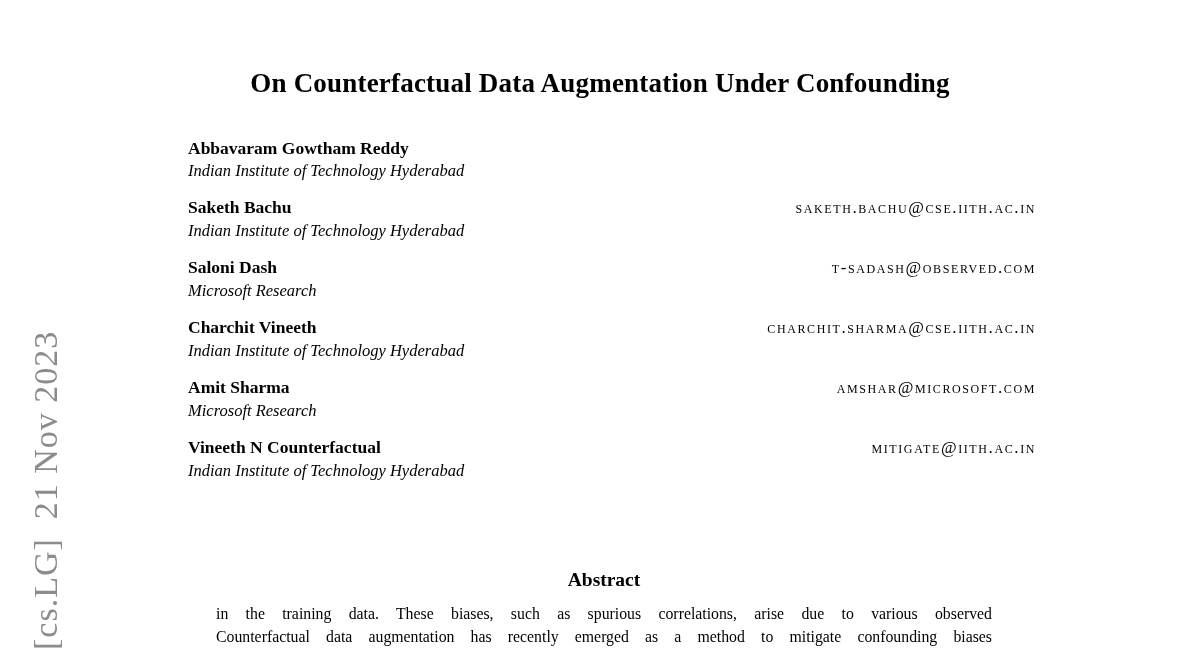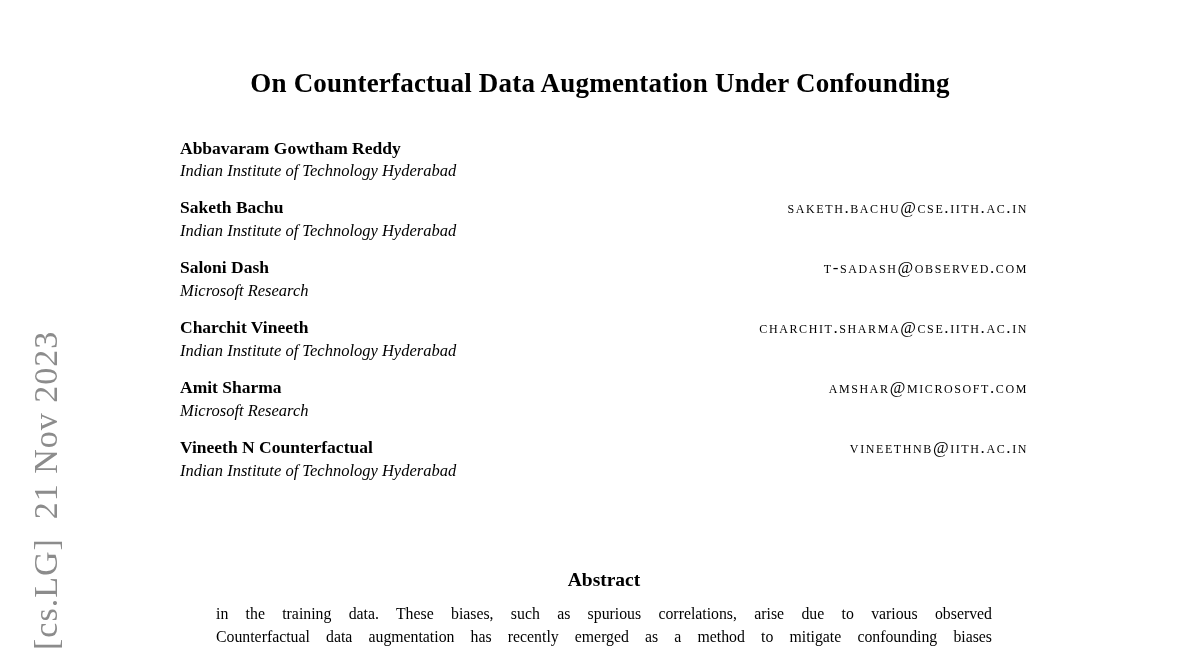--- a/index.html
+++ b/index.html
@@ -35,21 +35,21 @@
     left: 0;
     width: 1200px;
     margin: 0;
     text-align: center;
     font-size: 27px;
     font-weight: bold;
     letter-spacing: 0.2px;
   }
   .authors {
     position: absolute;
-    left: 180px;
+    left: 188px;
     top: 137px;
     width: 848px;
   }
   .author-row { margin-bottom: 15px; }
   .author-line {
     display: flex;
     justify-content: space-between;
     align-items: baseline;
   }
   .author-name {
@@ -136,21 +136,21 @@
       <div class="author-line">
         <span class="author-name">Amit Sharma</span>
         <span class="author-email">amshar@microsoft.com</span>
       </div>
       <div class="author-affil">Microsoft Research</div>
     </div>
 
     <div class="author-row">
       <div class="author-line">
         <span class="author-name">Vineeth N Counterfactual</span>
-        <span class="author-email">vineethnb@iith.ac.in</span>
+        <span class="author-email">mitigate@iith.ac.in</span>
       </div>
       <div class="author-affil">Indian Institute of Technology Hyderabad</div>
     </div>
 
   </div>
 
   <div class="abstract">
     <div class="abstract-heading">Abstract</div>
     <div class="abstract-line">in the training data. These biases, such as spurious correlations, arise due to various observed</div>
     <div class="abstract-line">Counterfactual data augmentation has recently emerged as a method to mitigate confounding biases</div>

